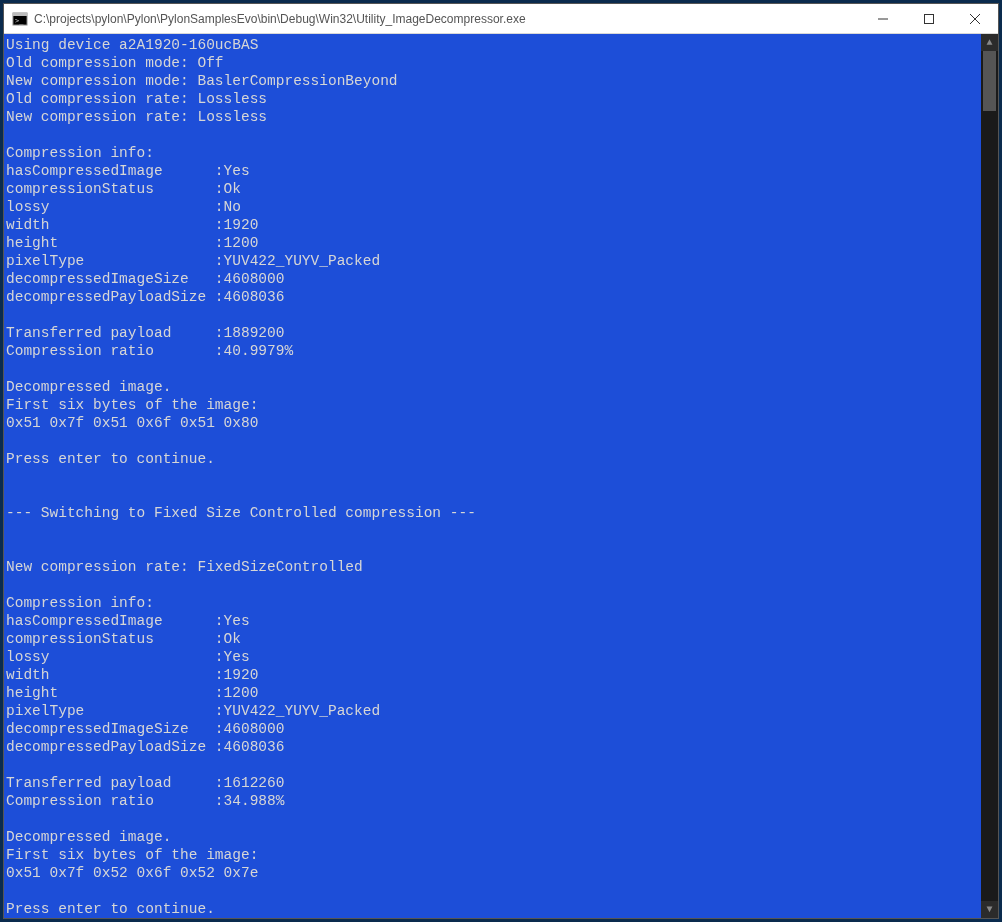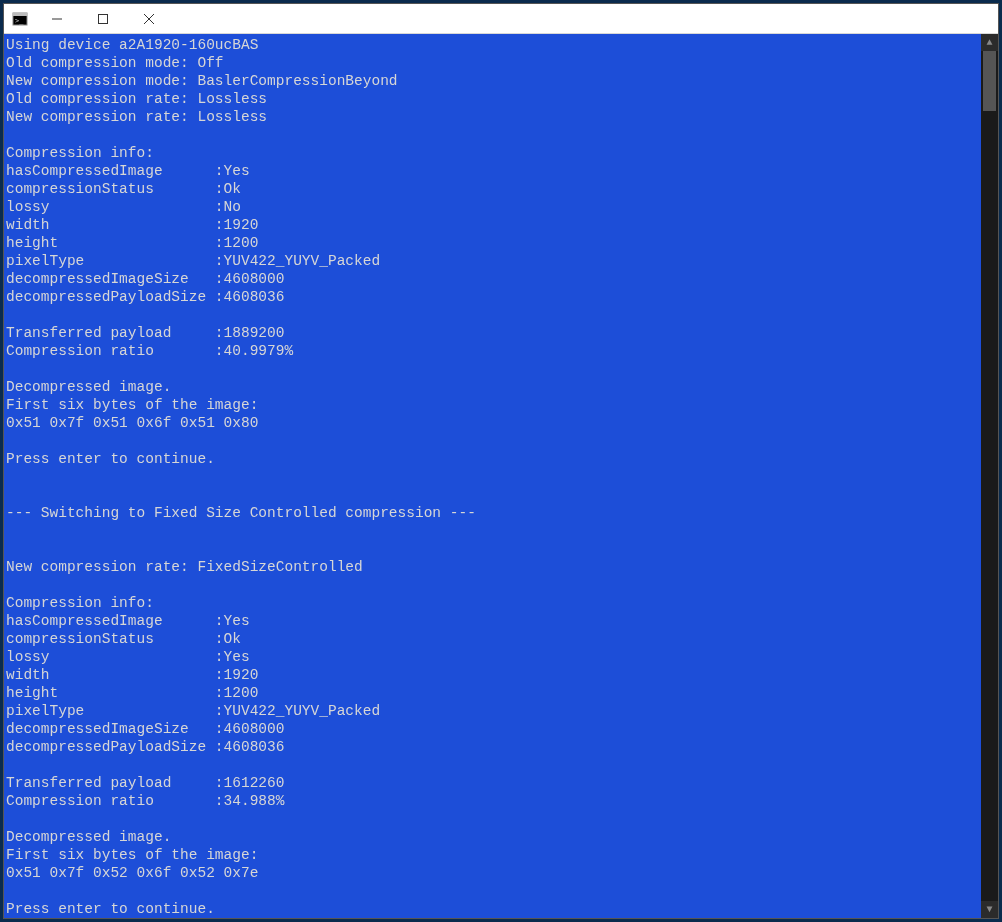--- a/index.html
+++ b/index.html
@@ -105,20 +105,21 @@
 
 <div class="window">
   <div class="titlebar">
     <span class="icon">
       <svg viewBox="0 0 16 16">
         <rect x="1" y="2" width="14" height="12" fill="#000" stroke="#888" stroke-width="1"></rect>
         <rect x="1" y="2" width="14" height="3" fill="#bbb"></rect>
         <text x="3" y="12" font-size="7" fill="#ccc" font-family="monospace">&gt;_</text>
       </svg>
     </span>
+    <span class="title">C:\projects\pylon\Pylon\PylonSamplesEvo\bin\Debug\Win32\Utility_ImageDecompressor.exe</span>
     <div class="win-controls">
       <div class="win-btn">
         <svg viewBox="0 0 10 10">
             <line x1="0" y1="5" x2="10" y2="5" stroke="#333" stroke-width="1"></line>
           </svg>
       </div>
       <div class="win-btn">
         <svg viewBox="0 0 10 10">
             <rect x="0.5" y="0.5" width="9" height="9" fill="none" stroke="#333" stroke-width="1"></rect>
           </svg>

